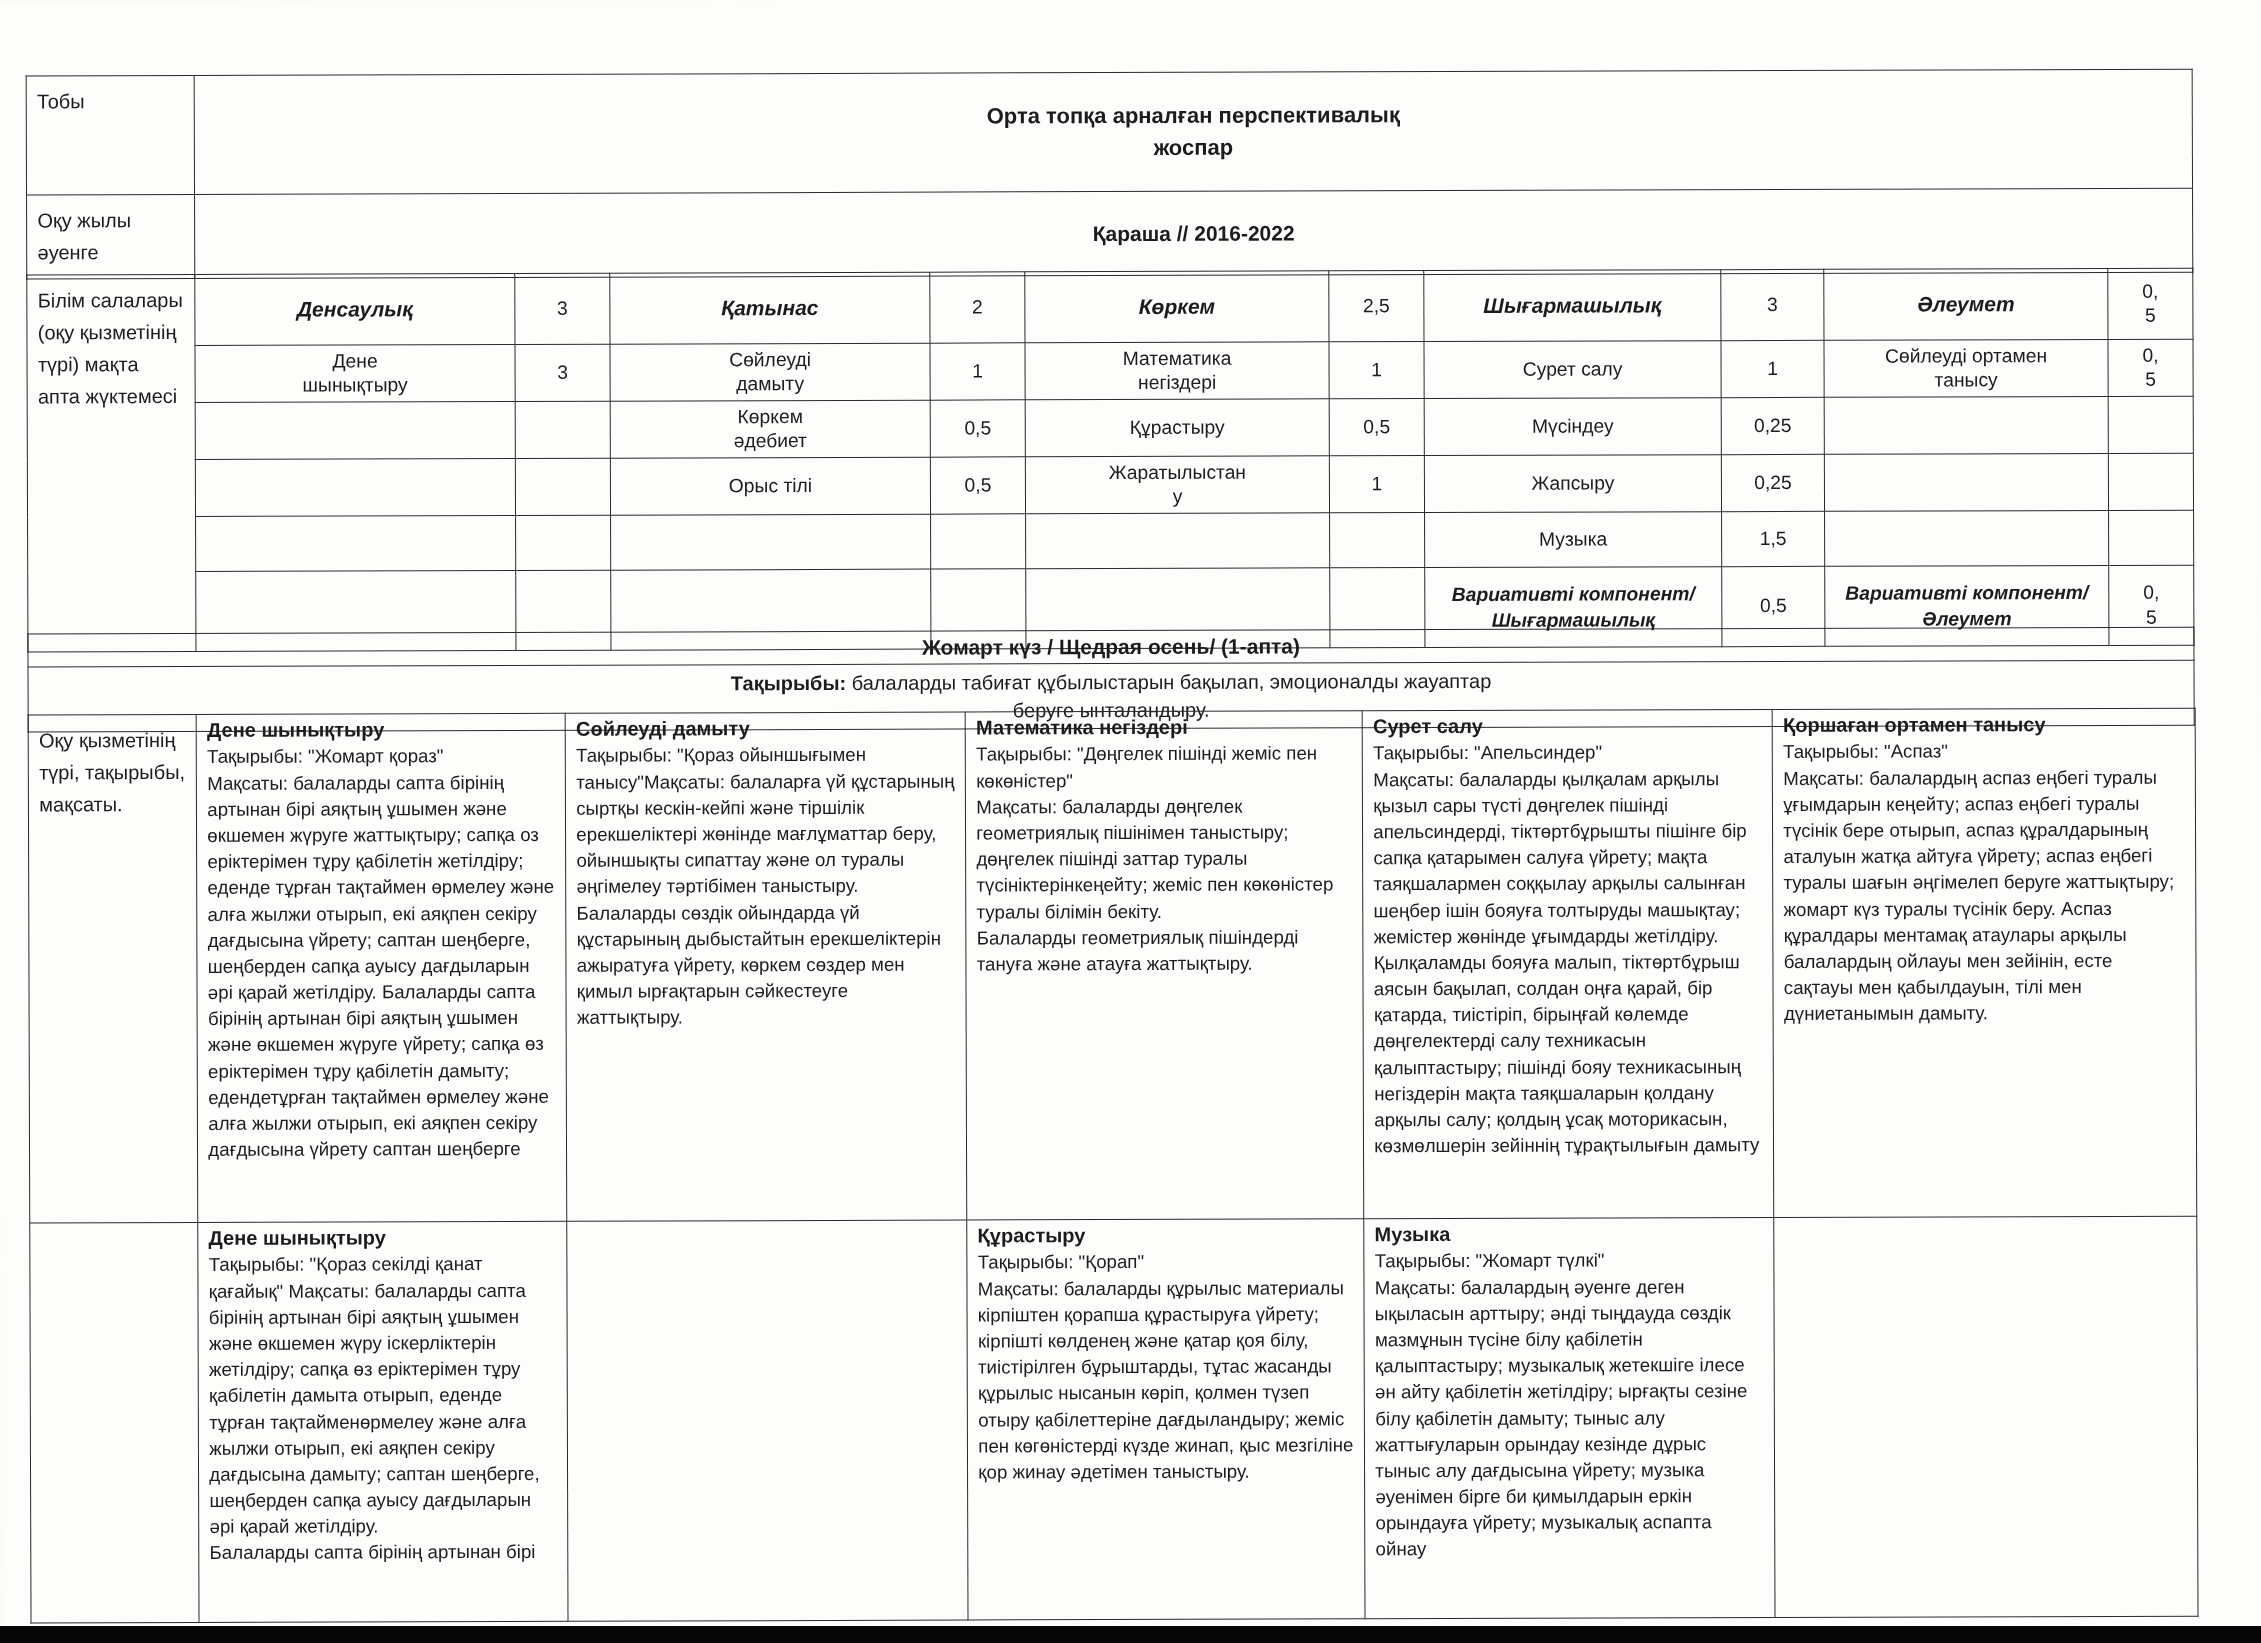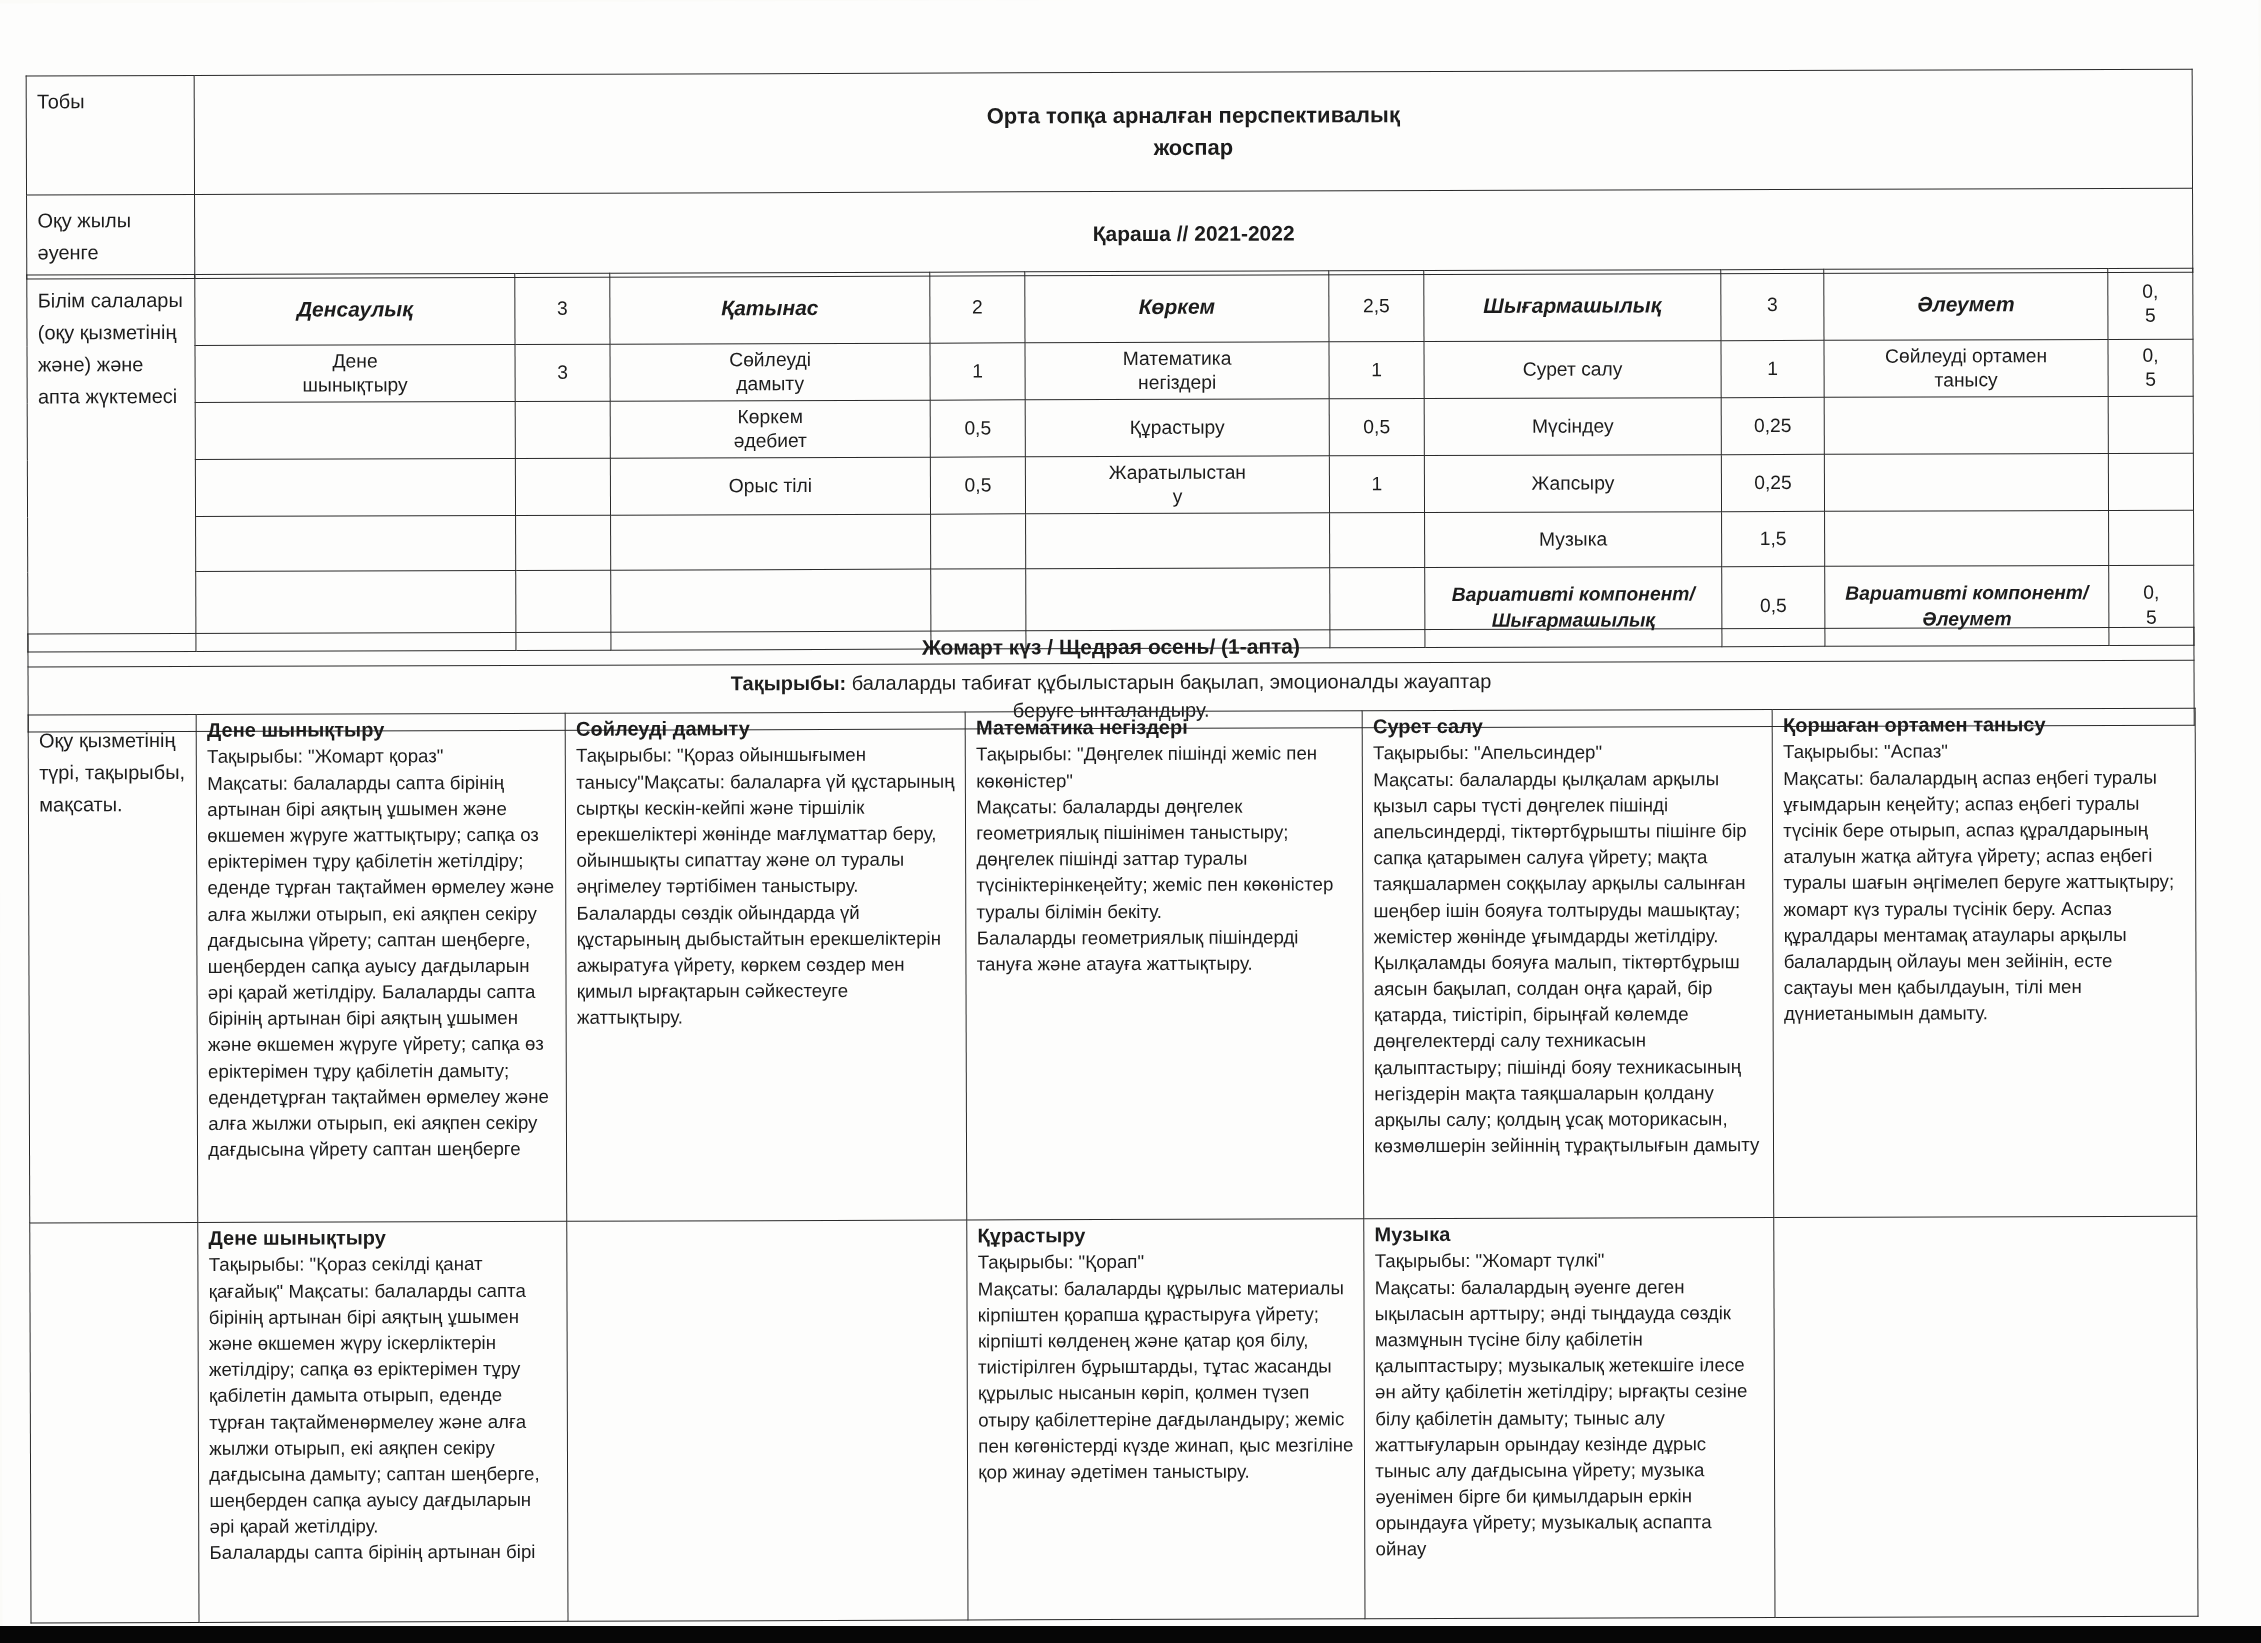--- a/index.html
+++ b/index.html
@@ -47,21 +47,21 @@
         <tr style="height:119px">
       <td class="lab"><span>Тобы</span></td>
       <td class="title-cell">
         <div class="title-inner">Орта топқа арналған перспективалық жоспар</div>
       </td>
     </tr>
     <tr style="height:84px">
       <td class="lab pre"><span class="pre">Оқу жылы
 әуенге</span></td>
       <td class="title-cell">
-        <span class="period">Қараша // 2021-2022</span>
+        <span class="period">Қараша // 2016-2022</span>
       </td>
     </tr>
   </tbody>
     </table>
 
   <table id="t2">
     <colgroup>
       <col style="width:168px">
         <col style="width:320px">
         <col style="width:95px">
@@ -69,21 +69,21 @@
         <col style="width:95px">
         <col style="width:304px">
       <col style="width:95px">
         <col style="width:297px">
         <col style="width:103px">
       <col style="width:284px">
         <col style="width:85px">
     </colgroup>
     <tbody>
         <tr style="height:71px">
-      <td class="lab" rowspan="6"><span>Білім салалары (оқу қызметінің және)  және апта  жүктемесі</span></td>
+      <td class="lab" rowspan="6"><span>Білім салалары (оқу қызметінің түрі)  мақта апта  жүктемесі</span></td>
       <td class="mid area">Денсаулық</td>
       <td class="mid num">3</td>
       <td class="mid area">Қатынас</td>
       <td class="mid num">2</td>
       <td class="mid area">Көркем</td>
       <td class="mid num">2,5</td>
       <td class="mid area">Шығармашылық</td>
       <td class="mid num">3</td>
       <td class="mid area">Әлеумет</td>
       <td class="mid num pre">0,

